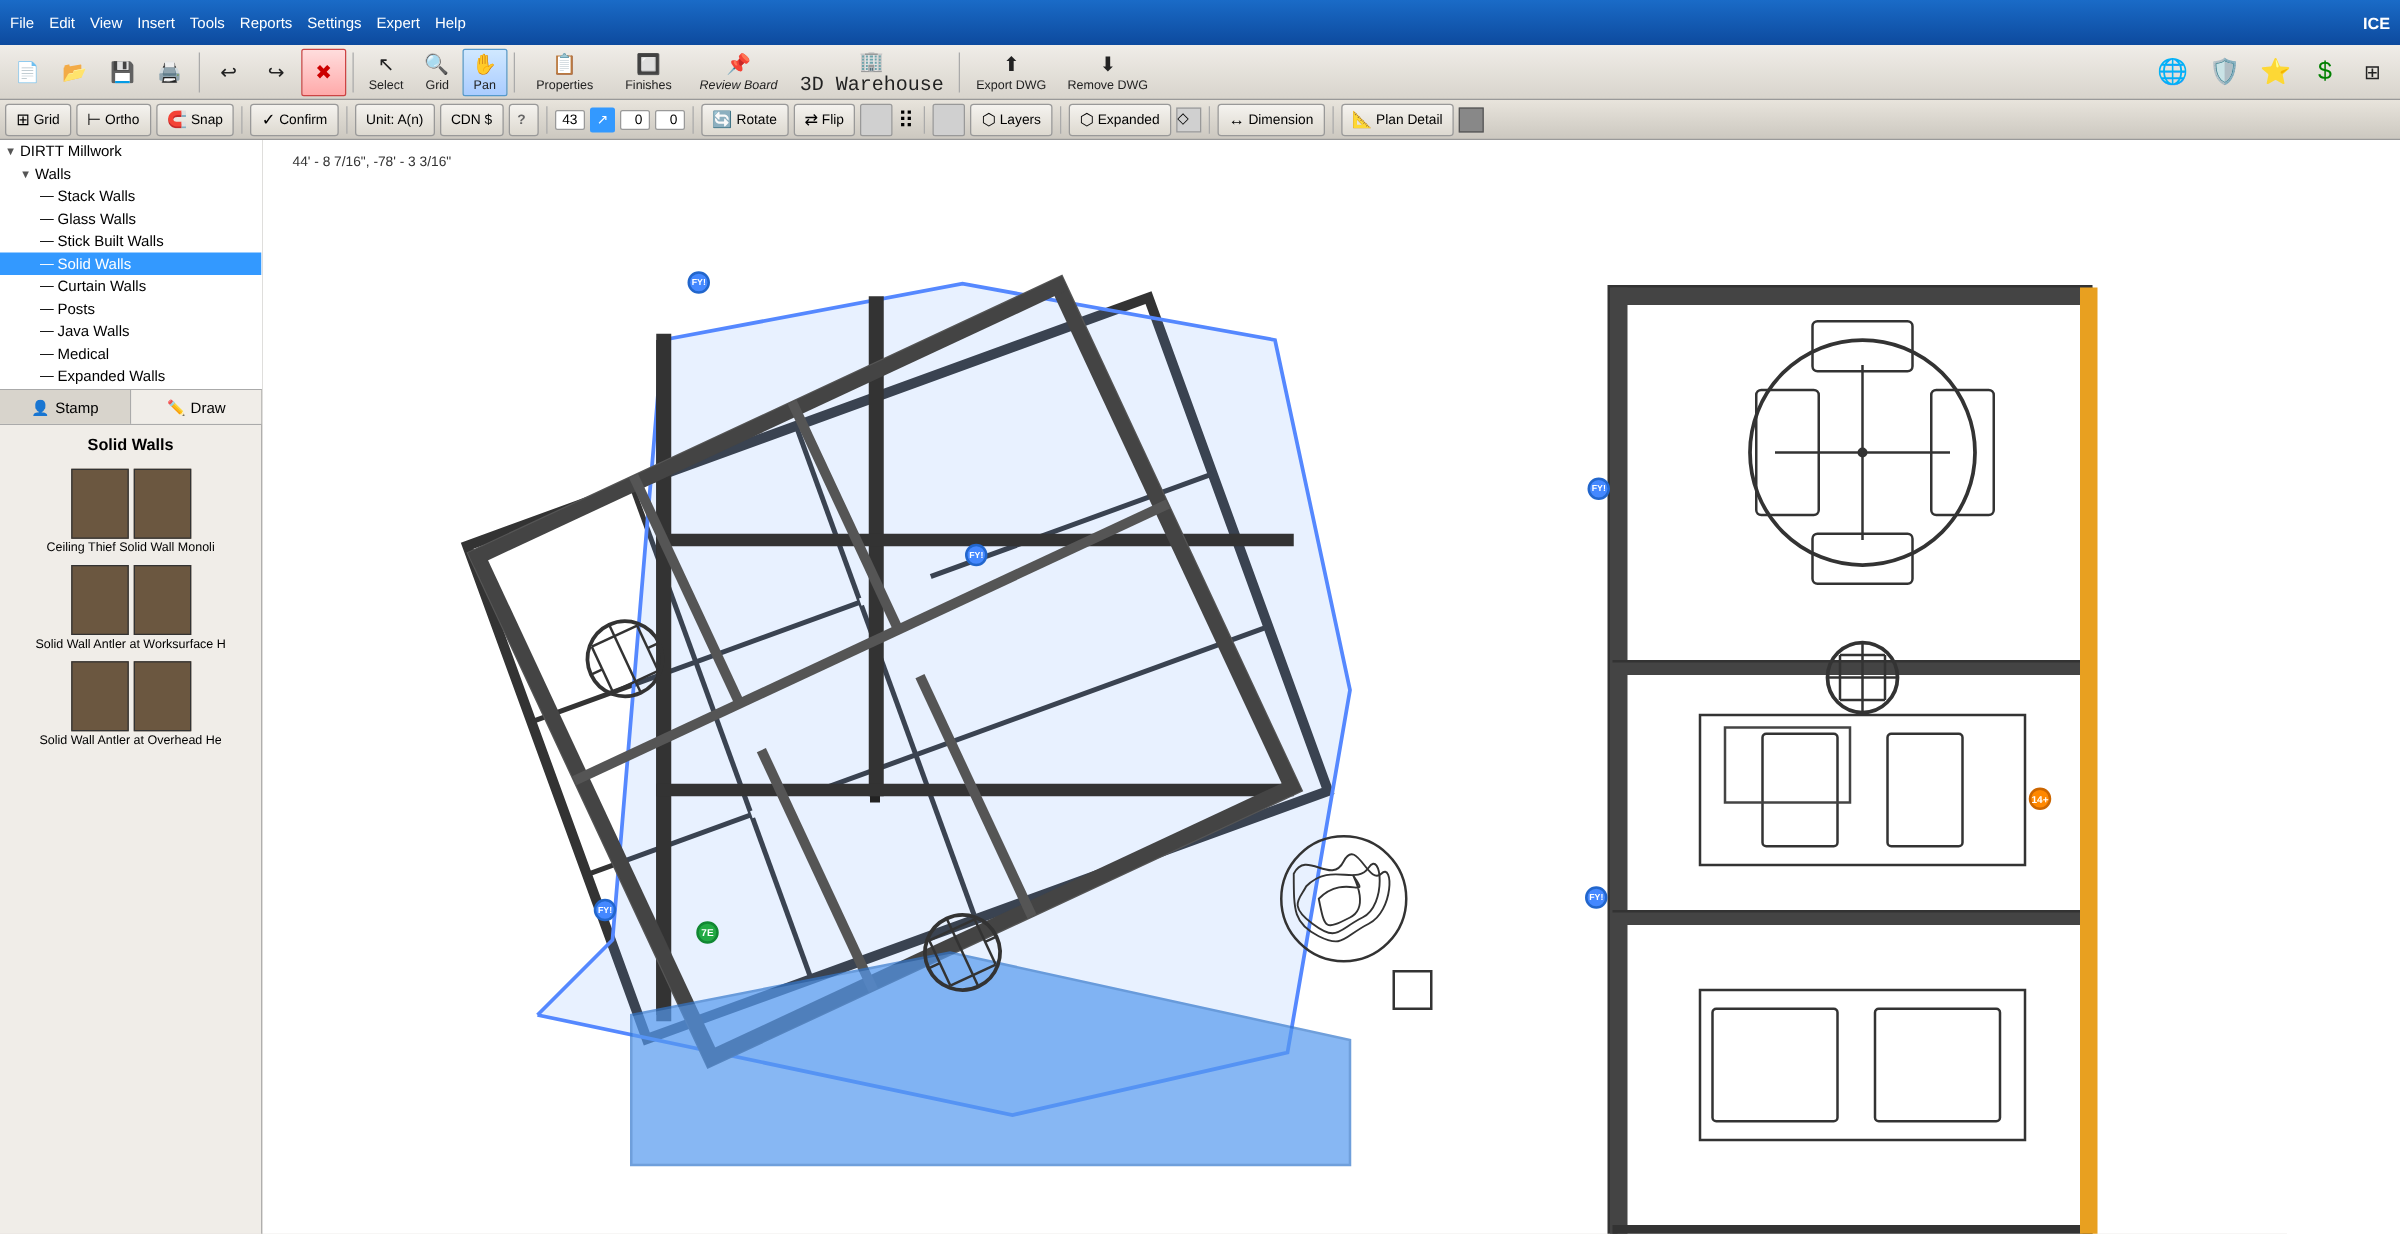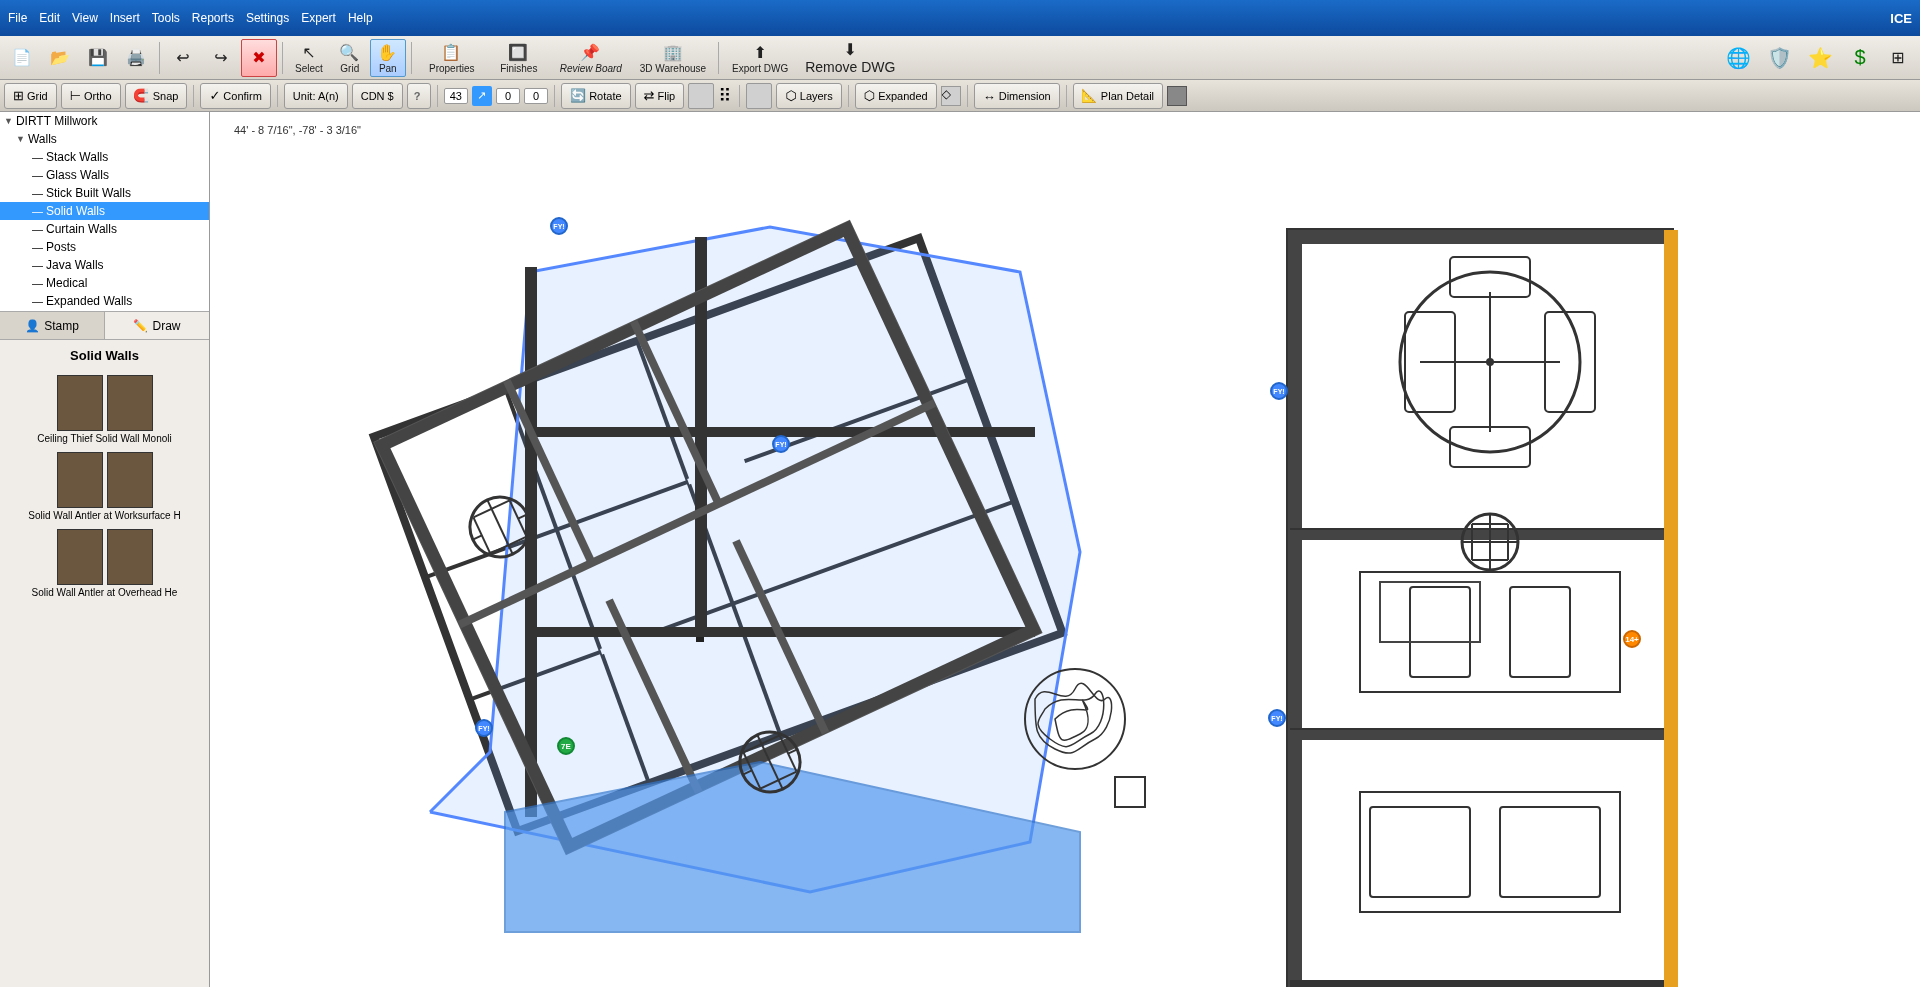--- a/index.html
+++ b/index.html
@@ -35,21 +35,21 @@
       border-bottom: 1px solid #999;
     }
     .action-btn {
       display: flex; align-items: center; gap: 3px; padding: 2px 8px; height: 26px;
       cursor: pointer; border: 1px solid #999; border-radius: 3px;
       background: linear-gradient(to bottom, #f5f3ef, #ddd9d0); font-size: 11px;
     }
     .action-sep { width: 1px; height: 22px; background: #aaa; margin: 0 2px; }
     .action-badge {
       background: #fff; border: 1px solid #999; border-radius: 2px;
-      padding: 1px 5px; font-size: 11px; min-width: 24px; text-align: center;
+      padding: 1px 5px; font-size: 11px; min-width: 24px; text-align: right;
     }
 
     
     #main { display: flex; width: 100%; height: calc(987px - 98px); }
 
     
     #left-panel {
       width: 210px; height: 100%; background: #f0ede8;
       border-right: 1px solid #999; display: flex; flex-direction: column;
     }
@@ -188,30 +188,30 @@
   <div class="toolbar-btn" style="min-width:60px;">
     <div class="toolbar-icon-img">🔲</div>
     <span style="font-size:10px;">Finishes</span>
   </div>
   <div class="toolbar-btn" style="min-width:80px;">
     <div class="toolbar-icon-img">📌</div>
     <span style="font-size:10px;font-style:italic;">Review Board</span>
   </div>
   <div class="toolbar-btn" style="min-width:80px;">
     <div class="toolbar-icon-img">🏢</div>
-    <span style="font-size:10px;">3D Warehouse</span>
+    <span style="font-size:16px;font-family:Liberation Mono, monospace;">3D Warehouse</span>
   </div>
   <div class="toolbar-sep"></div>
   <div class="toolbar-btn" style="min-width:72px;">
     <div class="toolbar-icon-img">⬆</div>
     <span style="font-size:10px;">Export DWG</span>
   </div>
   <div class="toolbar-btn" style="min-width:76px;">
     <div class="toolbar-icon-img">⬇</div>
-    <span style="font-size:14px;">Remove DWG</span>
+    <span style="font-size:10px;">Remove DWG</span>
   </div>
   <div style="flex:1;"></div>
 
   <div class="toolbar-btn" style="font-size:20px;">🌐</div>
   <div class="toolbar-btn" style="font-size:20px;">🛡️</div>
   <div class="toolbar-btn" style="font-size:20px;">⭐</div>
   <div class="toolbar-btn" style="font-size:20px; color:green;">$</div>
   <div class="toolbar-btn" style="font-size:16px;">⊞</div>
 </div>
 

